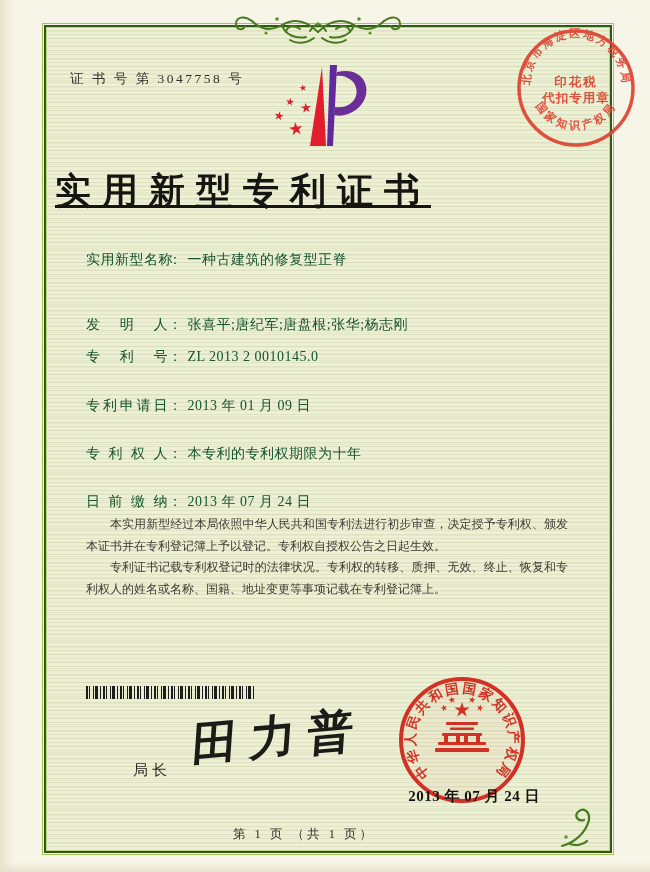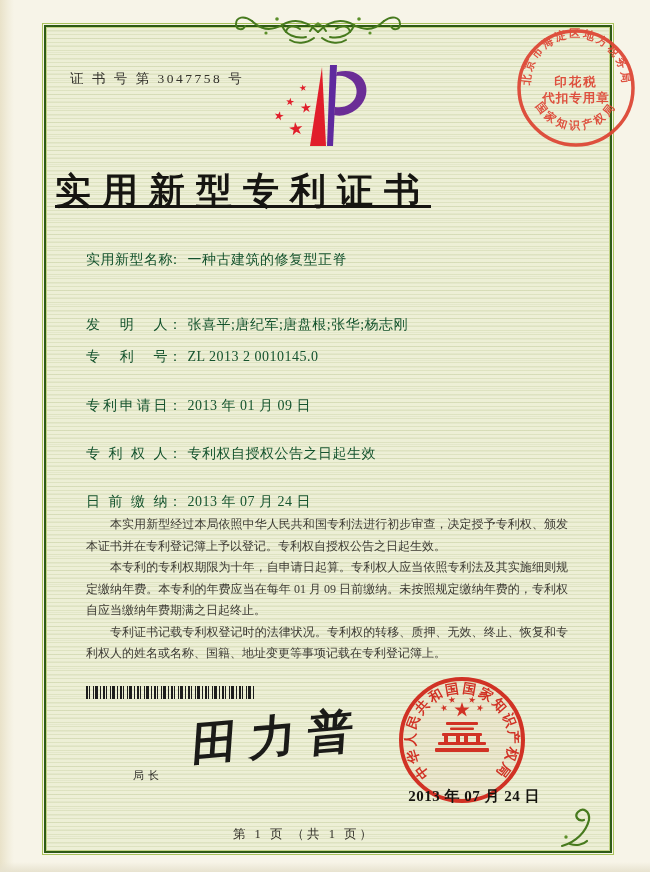--- a/index.html
+++ b/index.html
@@ -40,21 +40,21 @@
   .body-text p{margin:0;text-indent:2em;}
   .barcode{
     position:absolute;left:86px;top:686px;width:170px;height:13px;
     background:repeating-linear-gradient(90deg,
       #1d1d1d 0 2px, rgba(0,0,0,0) 2px 3px,
       #1d1d1d 3px 4px, rgba(0,0,0,0) 4px 7px,
       #1d1d1d 7px 8px, rgba(0,0,0,0) 8px 9px,
       #1d1d1d 9px 12px, rgba(0,0,0,0) 12px 14px,
       #1d1d1d 14px 15px, rgba(0,0,0,0) 15px 17px);
   }
-  .sig-title{position:absolute;left:133px;top:761px;font-size:11px;letter-spacing:4px;color:#2b2a25;margin-top:7px;}
+  .sig-title{position:absolute;left:133px;top:761px;font-size:15px;letter-spacing:4px;color:#2b2a25;}
   .sig-name{
     position:absolute;left:192px;top:714px;font-size:46px;font-weight:600;color:#1b1b18;
     letter-spacing:12px;transform:rotate(-5deg) skewX(-9deg);transform-origin:left center;
   }
   .issue-date{
     position:absolute;left:398px;top:787px;width:152px;text-align:center;z-index:6;
     font-size:15px;font-weight:600;letter-spacing:0.5px;color:#15140f;
   }
   .footer{position:absolute;left:44px;top:826px;width:520px;text-align:center;
     font-size:12.5px;letter-spacing:3px;color:#2f2d26;}
@@ -148,29 +148,28 @@
   <div class="field" style="top:316px">
     <span class="f-label">发明人</span><span class="f-colon">：</span><span class="f-value">张喜平;唐纪军;唐盘根;张华;杨志刚</span>
   </div>
   <div class="field" style="top:348px">
     <span class="f-label">专利号</span><span class="f-colon">：</span><span class="f-value">ZL 2013 2 0010145.0</span>
   </div>
   <div class="field" style="top:397px">
     <span class="f-label">专利申请日</span><span class="f-colon">：</span><span class="f-value">2013 年 01 月 09 日</span>
   </div>
   <div class="field" style="top:445px">
-    <span class="f-label">专利权人</span><span class="f-colon">：</span><span class="f-value">专利权自授权公告之日起生效</span>
+    <span class="f-label">专利权人</span><span class="f-colon">：</span><span class="f-value">本专利的专利权期限为十年</span>
   </div>
   <div class="field" style="top:493px">
     <span class="f-label">日前缴纳</span><span class="f-colon">：</span><span class="f-value">2013 年 07 月 24 日</span>
   </div>
 
   <div class="body-text">
     <p>本实用新型经过本局依照中华人民共和国专利法进行初步审查，决定授予专利权、颁发本证书并在专利登记簿上予以登记。专利权自授权公告之日起生效。</p>
-    <p>本专利的专利权期限为十年，自申请日起算。专利权人应当依照专利法及其实施细则规定缴纳年费。本专利的年费应当在每年 01 月 09 日前缴纳。未按照规定缴纳年费的，专利权自应当缴纳年费期满之日起终止。</p>
     <p>专利证书记载专利权登记时的法律状况。专利权的转移、质押、无效、终止、恢复和专利权人的姓名或名称、国籍、地址变更等事项记载在专利登记簿上。</p>
   </div>
 
   <div class="barcode"></div>
 
   <div class="sig-title">局长</div>
   <div class="sig-name">田力普</div>
 
   <svg class="seal-office" width="136" height="136" viewBox="0 0 136 136">
     <defs>

